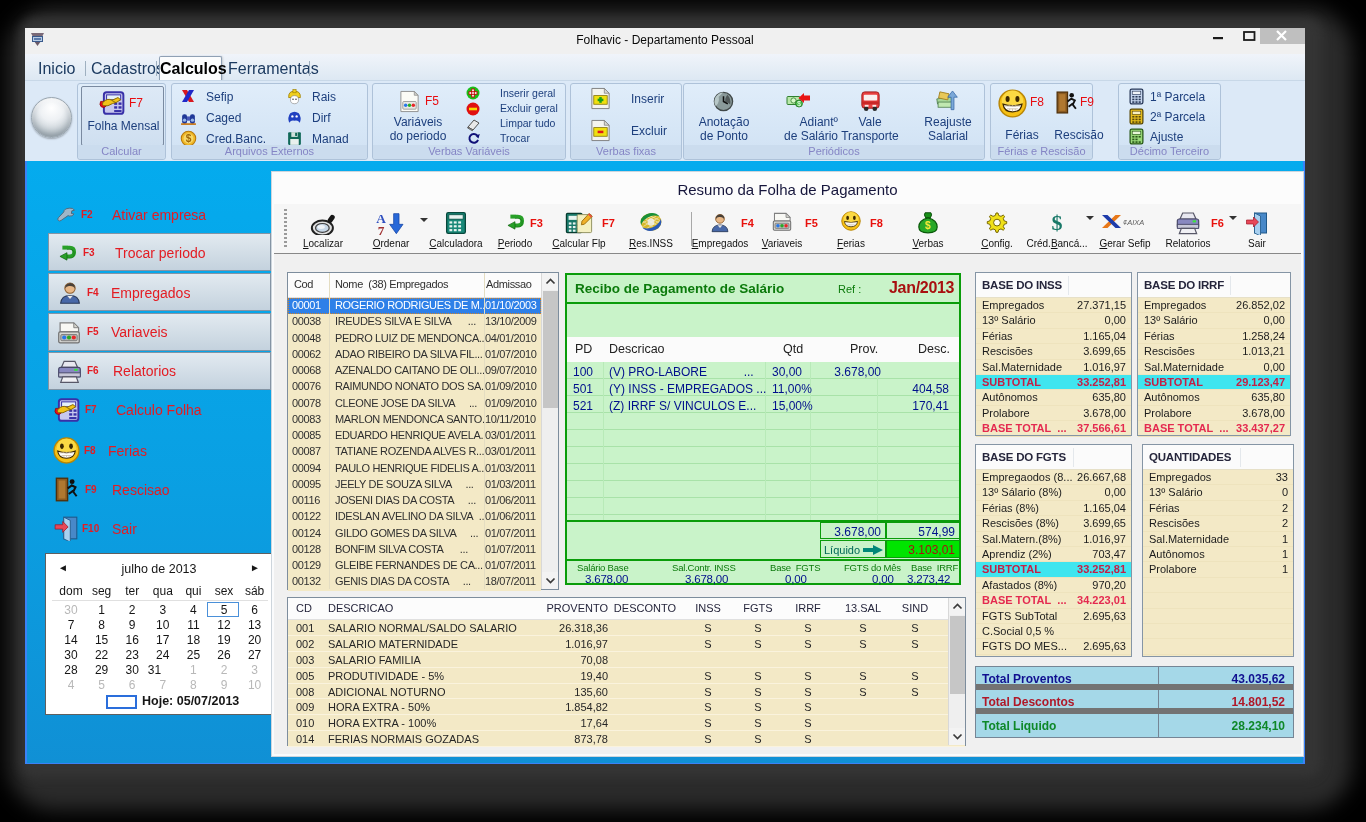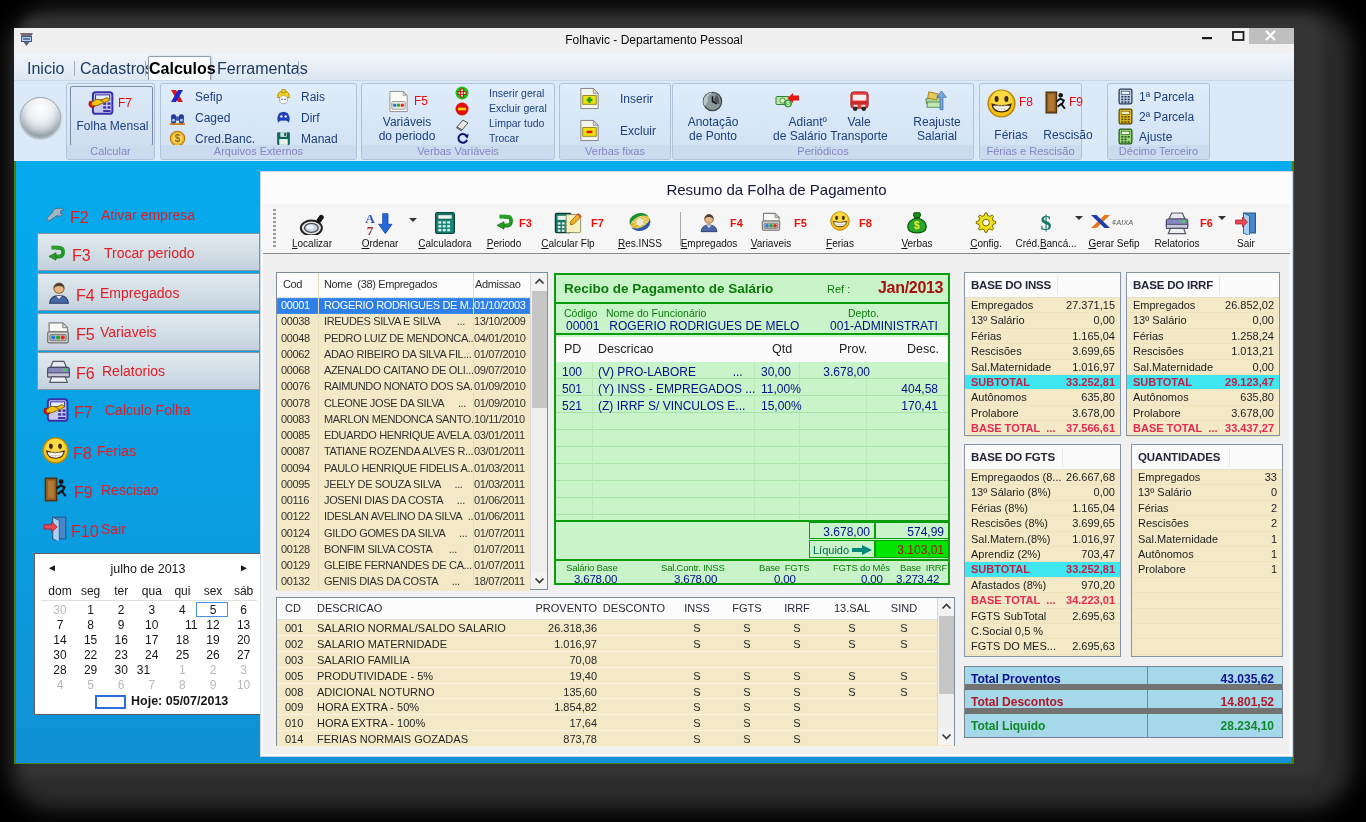--- a/index.html
+++ b/index.html
@@ -1,19 +1,19 @@
 <!DOCTYPE html>
 <html><head><meta charset="utf-8"><title>Folhavic</title>
 <style>
 *{margin:0;padding:0;box-sizing:border-box}
 html,body{width:1366px;height:822px;background:#000;overflow:hidden;font-family:"Liberation Sans",sans-serif;-webkit-font-smoothing:antialiased}
 .a{position:absolute}
 #halo{position:absolute;left:8px;top:8px;width:1344px;height:802px;background:#2b2b2b;border-radius:45px;filter:blur(10px)}
 #halo2{position:absolute;left:20px;top:18px;width:1302px;height:760px;background:#343434;border-radius:16px;filter:blur(5px)}
-#win{position:absolute;left:14px;top:28px;width:1280px;height:736px;background:#4d7c0f}
+#win{position:absolute;left:25px;top:28px;width:1280px;height:736px;background:#3b82f6}
 
 #titlebar{position:absolute;left:0;top:0;width:100%;height:26px;background:#f0f0f0}
 #title{position:absolute;left:0;top:5px;width:100%;text-align:center;font-size:12px;color:#0a0a0a}
 .wbtn{position:absolute;top:0;height:16px;color:#222;text-align:center}
 
 #tabrow{position:absolute;left:0;top:26px;width:100%;height:26px;background:linear-gradient(#f0f4fa,#dde8f3)}
 .tab{position:absolute;top:4px;height:22px;line-height:21px;text-align:left;font-size:16px;color:#1c3a60}
 .tabsep{position:absolute;top:7px;width:1px;height:15px;background:#9fb0c0}
 .tab.sel{top:2px;height:25px;line-height:23px;background:#fbfcfd;border:1px solid #8fa0b4;border-bottom:none;border-radius:2px 2px 0 0;color:#000;font-weight:bold;box-shadow:1px 0 2px rgba(0,0,0,.15)}
 
@@ -22,21 +22,21 @@
 .rg .cap{position:absolute;left:0px;right:0px;bottom:0px;height:14px;background:#cbdcee;color:#8585c5;font-size:11px;text-align:center;border-radius:0 0 3px 3px;line-height:13px}
 .rit{position:absolute;font-size:12px;color:#1d3f7d;white-space:nowrap}
 .fk{color:#e80c10;font-size:12px}
 #orb{position:absolute;left:6px;top:16px;width:41px;height:41px;border-radius:50%;background:radial-gradient(circle at 50% 26%,#ffffff,#eef1f4 35%,#ccd4da 68%,#a8b4bd 88%,#98a5af);box-shadow:inset 0 -4px 7px rgba(110,122,132,.55),inset 0 2px 3px #fff,0 1px 2px rgba(0,0,0,.3);border:1px solid #9aa6b0}
 
 #client{position:absolute;left:2px;top:133px;width:1276px;height:602px;background:linear-gradient(#04abee,#0a9fe2 55%,#1090d5)}
 
 .sbtn{position:absolute;left:21px;width:223px;height:38px;background:linear-gradient(#e2eaf0,#c4d2de);border:1px solid #8494a4}
 .srow{position:absolute;left:21px;width:223px;height:24px}
 .stext{position:absolute;font-size:14px;color:#e31c23;white-space:nowrap}
-.sf{position:absolute;font-size:16px;font-weight:normal;color:#e31c23}
+.sf{position:absolute;font-size:10px;font-weight:bold;color:#e31c23}
 
 #cal{position:absolute;left:18px;top:392px;width:228px;height:162px;background:#fff;border:1px solid #5f5f5f;font-size:12px;color:#161616}
 
 #panel{position:absolute;left:245px;top:11px;width:1031px;height:584px;background:#f0f0f0;border:2px solid #fafbfc;outline:1px solid #cdd5dc}
 #ptitle{position:absolute;left:0;top:0;width:100%;height:30px;background:#fcfcfc;text-align:center;font-size:15px;color:#16163c;line-height:32px}
 #ptoolbar{position:absolute;left:0;top:30px;width:100%;height:50px;background:#f6f6f6;border-bottom:1px solid #888}
 .ti{position:absolute;top:7px;text-align:center;font-size:10px;color:#111}
 .ti .lbl{position:absolute;top:27px;left:-30px;right:-30px;text-align:center;white-space:nowrap}
 .u{text-decoration:underline}
 .tfk{position:absolute;top:13px;font-size:11px;font-weight:bold;color:#e8100c}
@@ -600,21 +600,21 @@
           <span class="a" style="left:67.2px;top:0.0px;width:30px;text-align:center;color:#161616">2</span>
           <span class="a" style="left:97.80000000000001px;top:0.0px;width:30px;text-align:center;color:#161616">3</span>
           <span class="a" style="left:128.4px;top:0.0px;width:30px;text-align:center;color:#161616">4</span>
           <span class="a" style="left:157.0px;top:-1.0px;width:32px;height:15px;border:1px solid #4a90d9"></span>
           <span class="a" style="left:159.0px;top:0.0px;width:30px;text-align:center;color:#161616">5</span>
           <span class="a" style="left:189.60000000000002px;top:0.0px;width:30px;text-align:center;color:#161616">6</span>
           <span class="a" style="left:6.0px;top:14.9px;width:30px;text-align:center;color:#161616">7</span>
           <span class="a" style="left:36.6px;top:14.9px;width:30px;text-align:center;color:#161616">8</span>
           <span class="a" style="left:67.2px;top:14.9px;width:30px;text-align:center;color:#161616">9</span>
           <span class="a" style="left:97.80000000000001px;top:14.9px;width:30px;text-align:center;color:#161616">10</span>
-          <span class="a" style="left:128.4px;top:14.9px;width:30px;text-align:right;color:#161616">11</span>
+          <span class="a" style="left:128.4px;top:14.9px;width:30px;text-align:center;color:#161616">11</span>
           <span class="a" style="left:159.0px;top:14.9px;width:30px;text-align:center;color:#161616">12</span>
           <span class="a" style="left:189.60000000000002px;top:14.9px;width:30px;text-align:center;color:#161616">13</span>
           <span class="a" style="left:6.0px;top:29.8px;width:30px;text-align:center;color:#161616">14</span>
           <span class="a" style="left:36.6px;top:29.8px;width:30px;text-align:center;color:#161616">15</span>
           <span class="a" style="left:67.2px;top:29.8px;width:30px;text-align:center;color:#161616">16</span>
           <span class="a" style="left:97.80000000000001px;top:29.8px;width:30px;text-align:center;color:#161616">17</span>
           <span class="a" style="left:128.4px;top:29.8px;width:30px;text-align:center;color:#161616">18</span>
           <span class="a" style="left:159.0px;top:29.8px;width:30px;text-align:center;color:#161616">19</span>
           <span class="a" style="left:189.60000000000002px;top:29.8px;width:30px;text-align:center;color:#161616">20</span>
           <span class="a" style="left:6.0px;top:44.7px;width:30px;text-align:center;color:#161616">30</span>
@@ -811,26 +811,20 @@
                 <path d="M3.5 4.5 L7.5 8.5 L11.5 4.5" stroke="#3a3a3a" stroke-width="1.7" fill="none"></path>
               </svg></div>
           </div>
 </div>
 <div id="recibo">
  <div class="a" style="left:0;top:0;width:100%;height:29px;border-bottom:2px solid #0a9c0a">
   <span class="a" style="left:8px;top:6px;font-size:13.5px;font-weight:bold;color:#0b7a0b">Recibo de Pagamento de Salário</span>
   <span class="a" style="left:271px;top:8px;font-size:11px;color:#0b7a0b">Ref :</span>
   <span class="a" style="left:322px;top:4px;font-size:16px;font-weight:bold;color:#a81010;letter-spacing:-0.3px">Jan/2013</span>
  </div>
- <div class="a" style="left:0;top:31px;width:100%;height:29px;border-bottom:2px solid #0a9c0a">
-  <span class="a grn" style="left:8px;top:1px;font-size:10.5px">Código&nbsp;&nbsp;&nbsp;Nome do Funcionário</span>
-  <span class="a grn" style="left:292px;top:1px;font-size:10.5px">Depto.</span>
-  <span class="a navy" style="left:10px;top:13px;font-size:12px">00001&nbsp;&nbsp;&nbsp;ROGERIO RODRIGUES DE MELO</span>
-  <span class="a navy" style="left:274px;top:13px;font-size:12px">001-ADMINISTRATI</span>
- </div>
  <div class="a" style="left:0;top:62px;width:100%;height:25px;background:#fbfbfb;color:#222;font-size:12.5px">
   <span class="a" style="left:8px;top:5px">PD</span>
             <span class="a" style="left:42px;top:5px">Descricao</span>
   <span class="a" style="left:216px;top:5px">Qtd</span>
             <span class="a" style="left:283px;top:5px">Prov.</span>
             <span class="a" style="left:351px;top:5px">Desc.</span>
  </div>
  <div id="rrows" class="a" style="left:0;top:87px;width:100%;height:158px;background-image:repeating-linear-gradient(180deg,rgba(0,0,0,0) 0 16px,#a8e2a8 16px 17px)">
             <span class="a" style="left:36px;top:0;width:1px;height:100%;background:#b8eab8"></span>
             <span class="a" style="left:198px;top:0;width:1px;height:100%;background:#b8eab8"></span>

